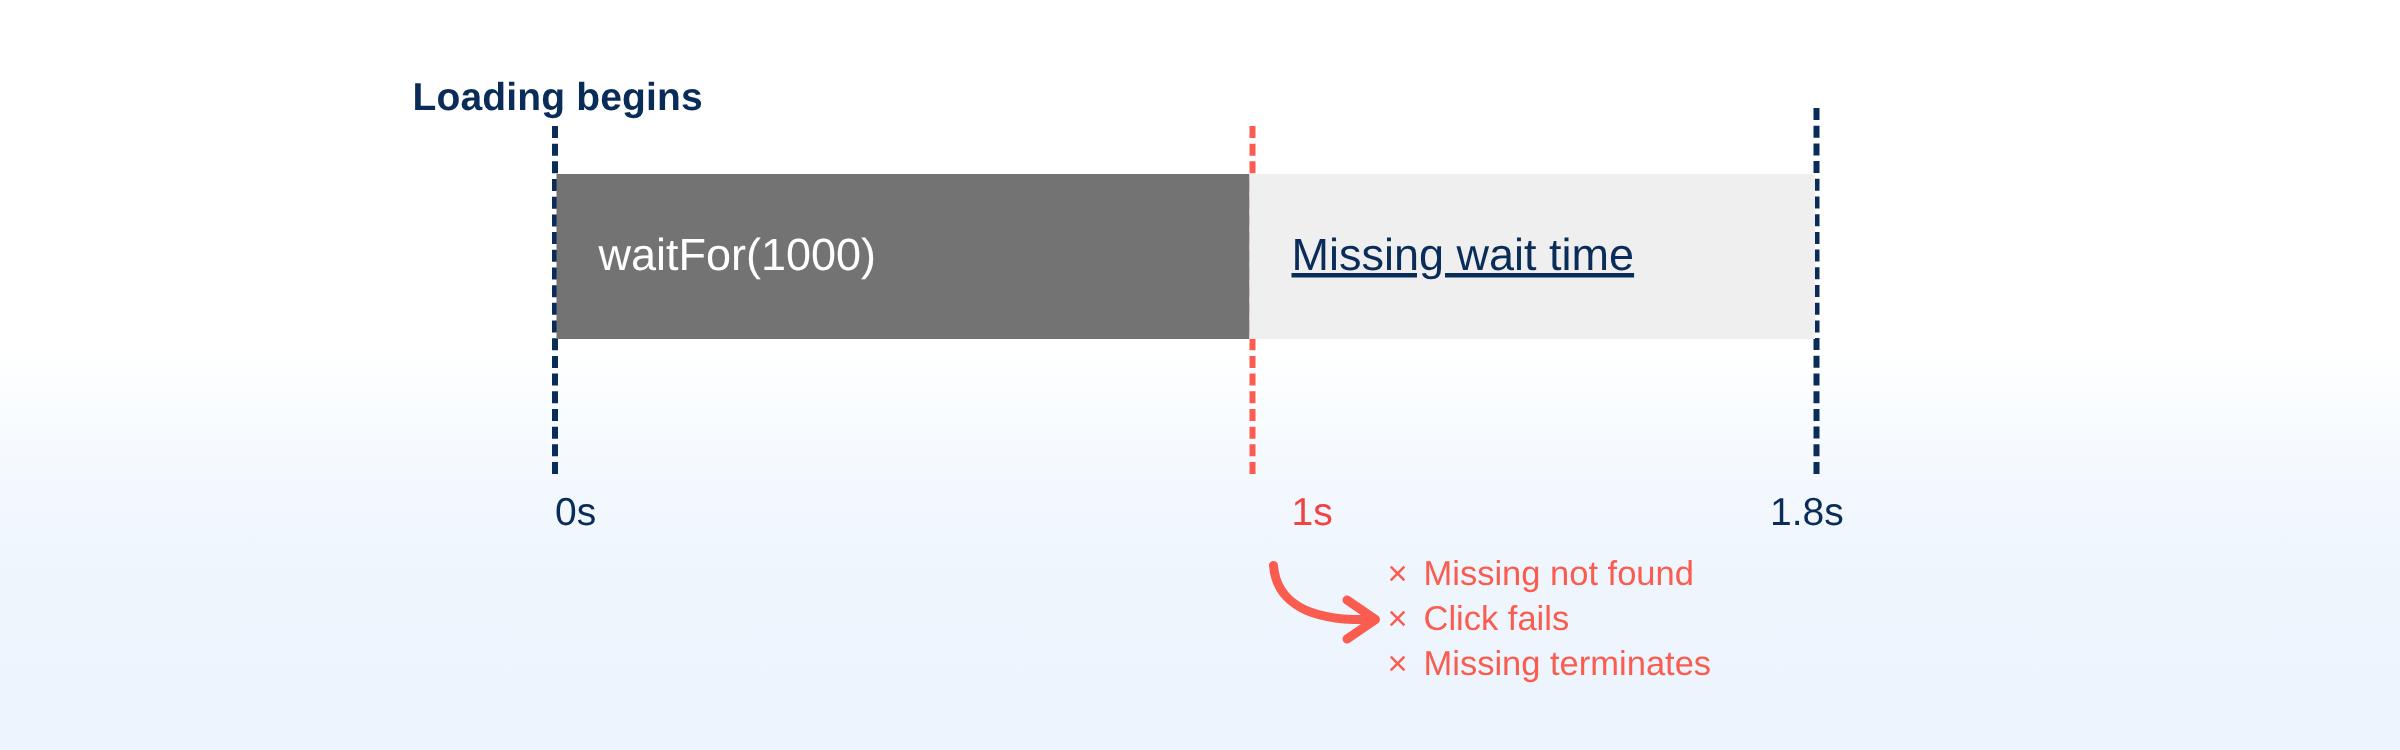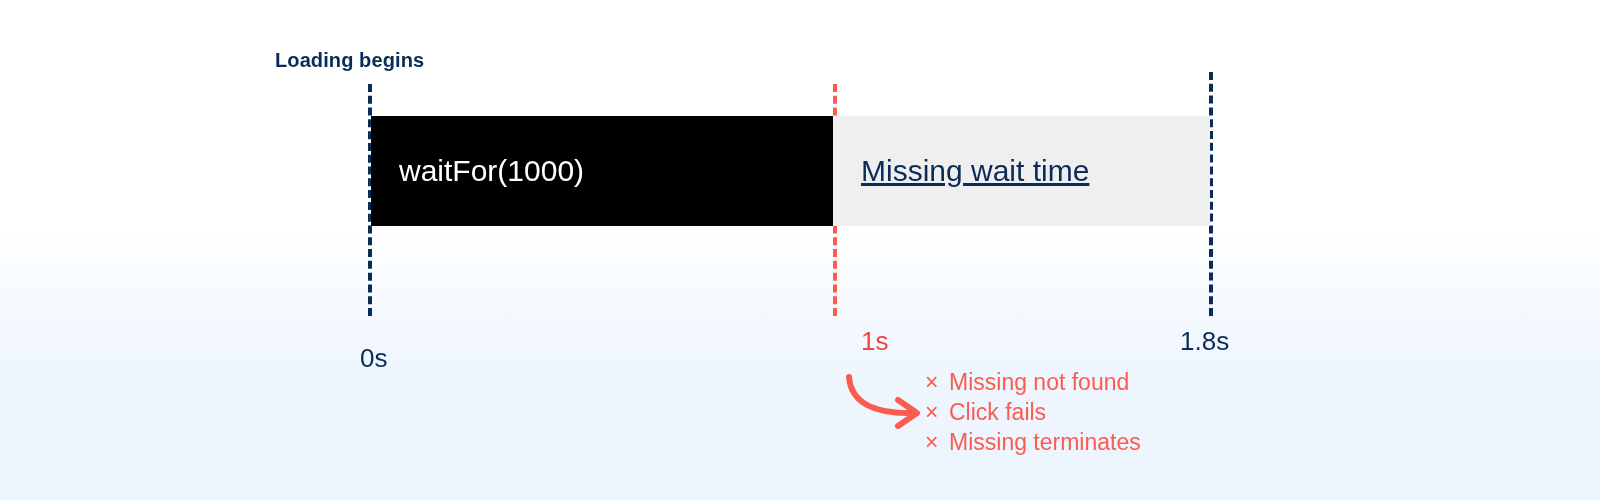--- a/index.html
+++ b/index.html
@@ -23,21 +23,21 @@
 
   #diagram {
     position: relative;
     width: 1600px;
     height: 500px;
   }
 
   
   .marker-caption {
     position: absolute;
-    font-size: 20px;
+    font-size: 26px;
     font-weight: bold;
     color: #0a2c58;
     white-space: nowrap;
     letter-spacing: 0.1px;
   }
   #caption-loading  { left: 275px; top: 49px; }
   #caption-click    { left: 735px; top: 49px; }
 
   
   .guide {
@@ -75,21 +75,21 @@
     display: flex;
     align-items: stretch;
   }
   .bar {
     display: flex;
     align-items: center;
     box-sizing: border-box;
   }
   #bar-wait {
     width: 462px;
-    background: #000000;
+    background: #737373;
     padding-left: 28px;
   }
   #bar-missing {
     width: 377px;
     background: #efefef;
     padding-left: 28px;
   }
   .bar-label {
     font-size: 30px;
     line-height: 1;
@@ -97,21 +97,21 @@
   }
   #bar-wait .bar-label    { color: #ffffff; }
   #bar-missing .bar-label { color: #0a2c58; text-decoration: underline; }
 
   
   .tick-label {
     position: absolute;
     font-size: 26px;
     white-space: nowrap;
   }
-  #tick-0   { left: 360px; top: 326px; color: #0a2c58; margin-top: 17px; }
+  #tick-0   { left: 370px; top: 326px; color: #0a2c58; }
   #tick-1   { left: 816px; top: 326px; color: #ef4444; margin-left: 45px; }
   #tick-18  { left: 1180px; top: 326px; color: #0a2c58; }
 
   
   #arrow-svg {
     position: absolute;
     left: 820px;
     top: 358px;
     width: 110px;
     height: 70px;

